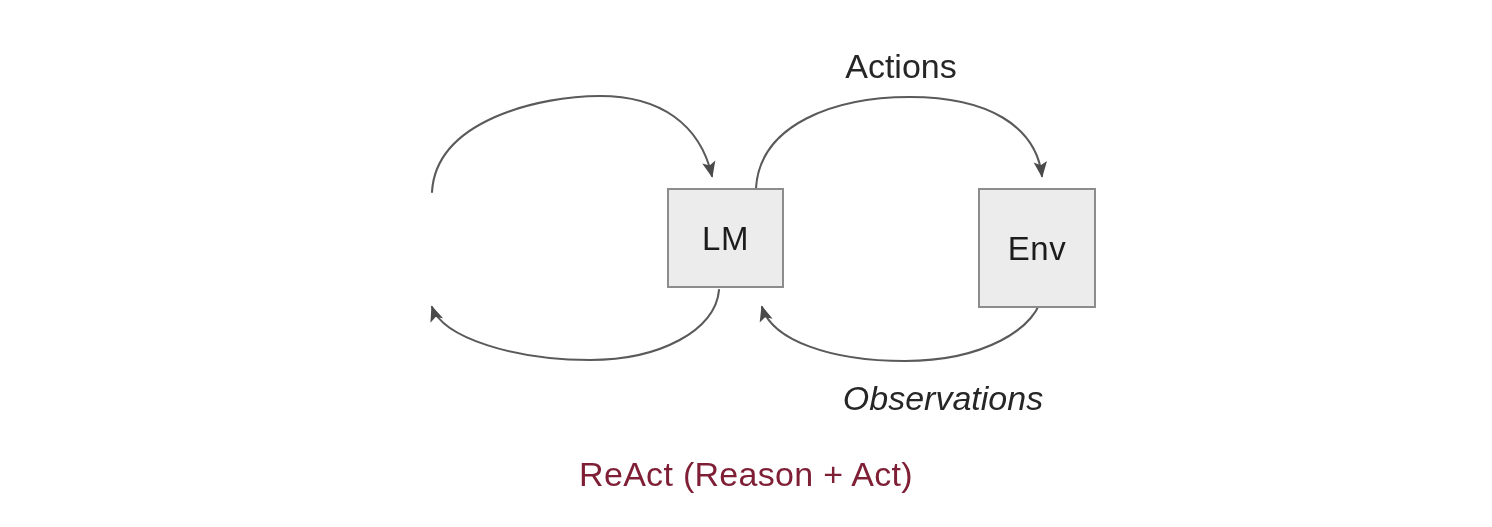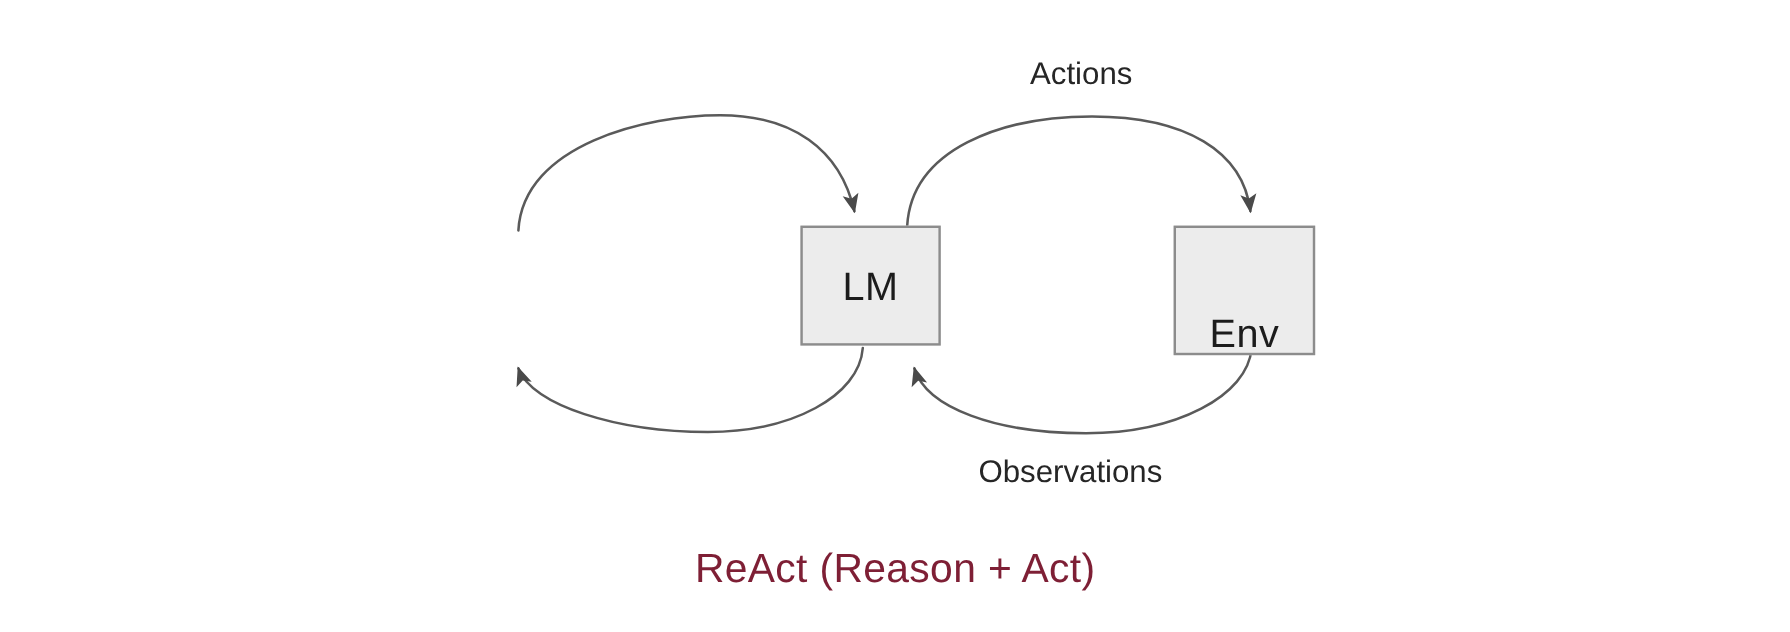--- a/index.html
+++ b/index.html
@@ -50,42 +50,42 @@
   #node-lm {
     left: 667px;
     top: 188px;
     width: 117px;
     height: 100px;
   }
   #node-env {
     left: 978px;
     top: 188px;
     width: 118px;
-    height: 108px;
-    align-items: flex-end;
+    height: 120px;
   }
   
   .edge-label {
     position: absolute;
     font-family: "Liberation Sans", sans-serif;
-    font-size: 26px;
+    font-size: 34px;
     line-height: 1.12;
     color: #262626;
     white-space: nowrap;
     text-align: center;
   }
   #label-actions {
     left: 801px;
     top: 47px;
     width: 200px;
   }
   #label-observations {
-    left: 772px;
+    left: 823px;
     top: 379px;
     width: 240px;
+    font-style: italic;
   }
   #label-reasoning-traces {
     left: 318px;
     top: 196px;
     width: 200px;
     line-height: 1.68;
   }
   .edge-label .lbl-line {
     display: block;
   }

